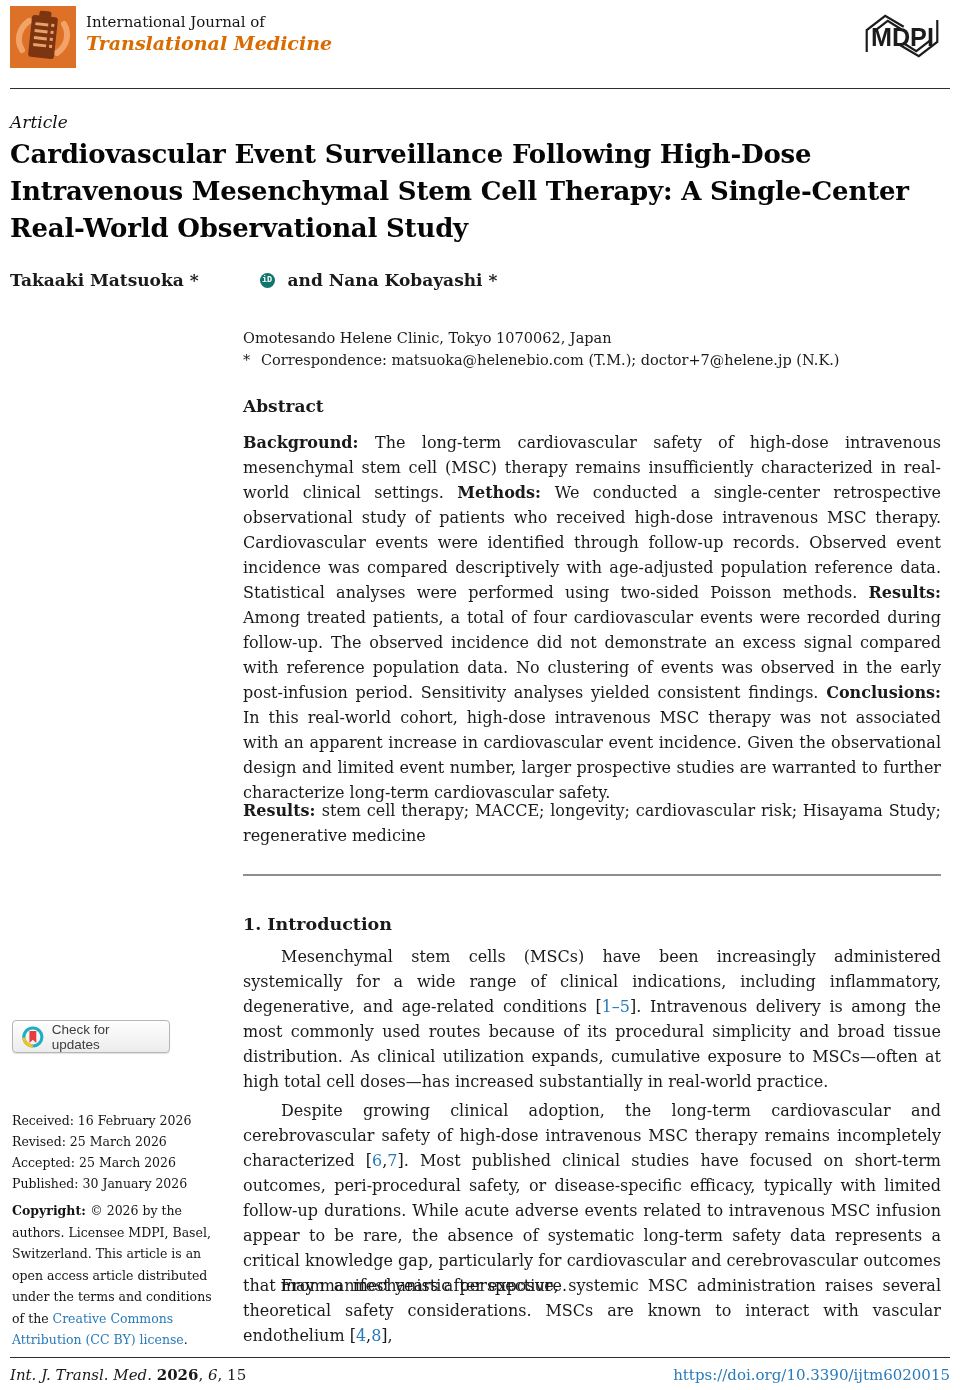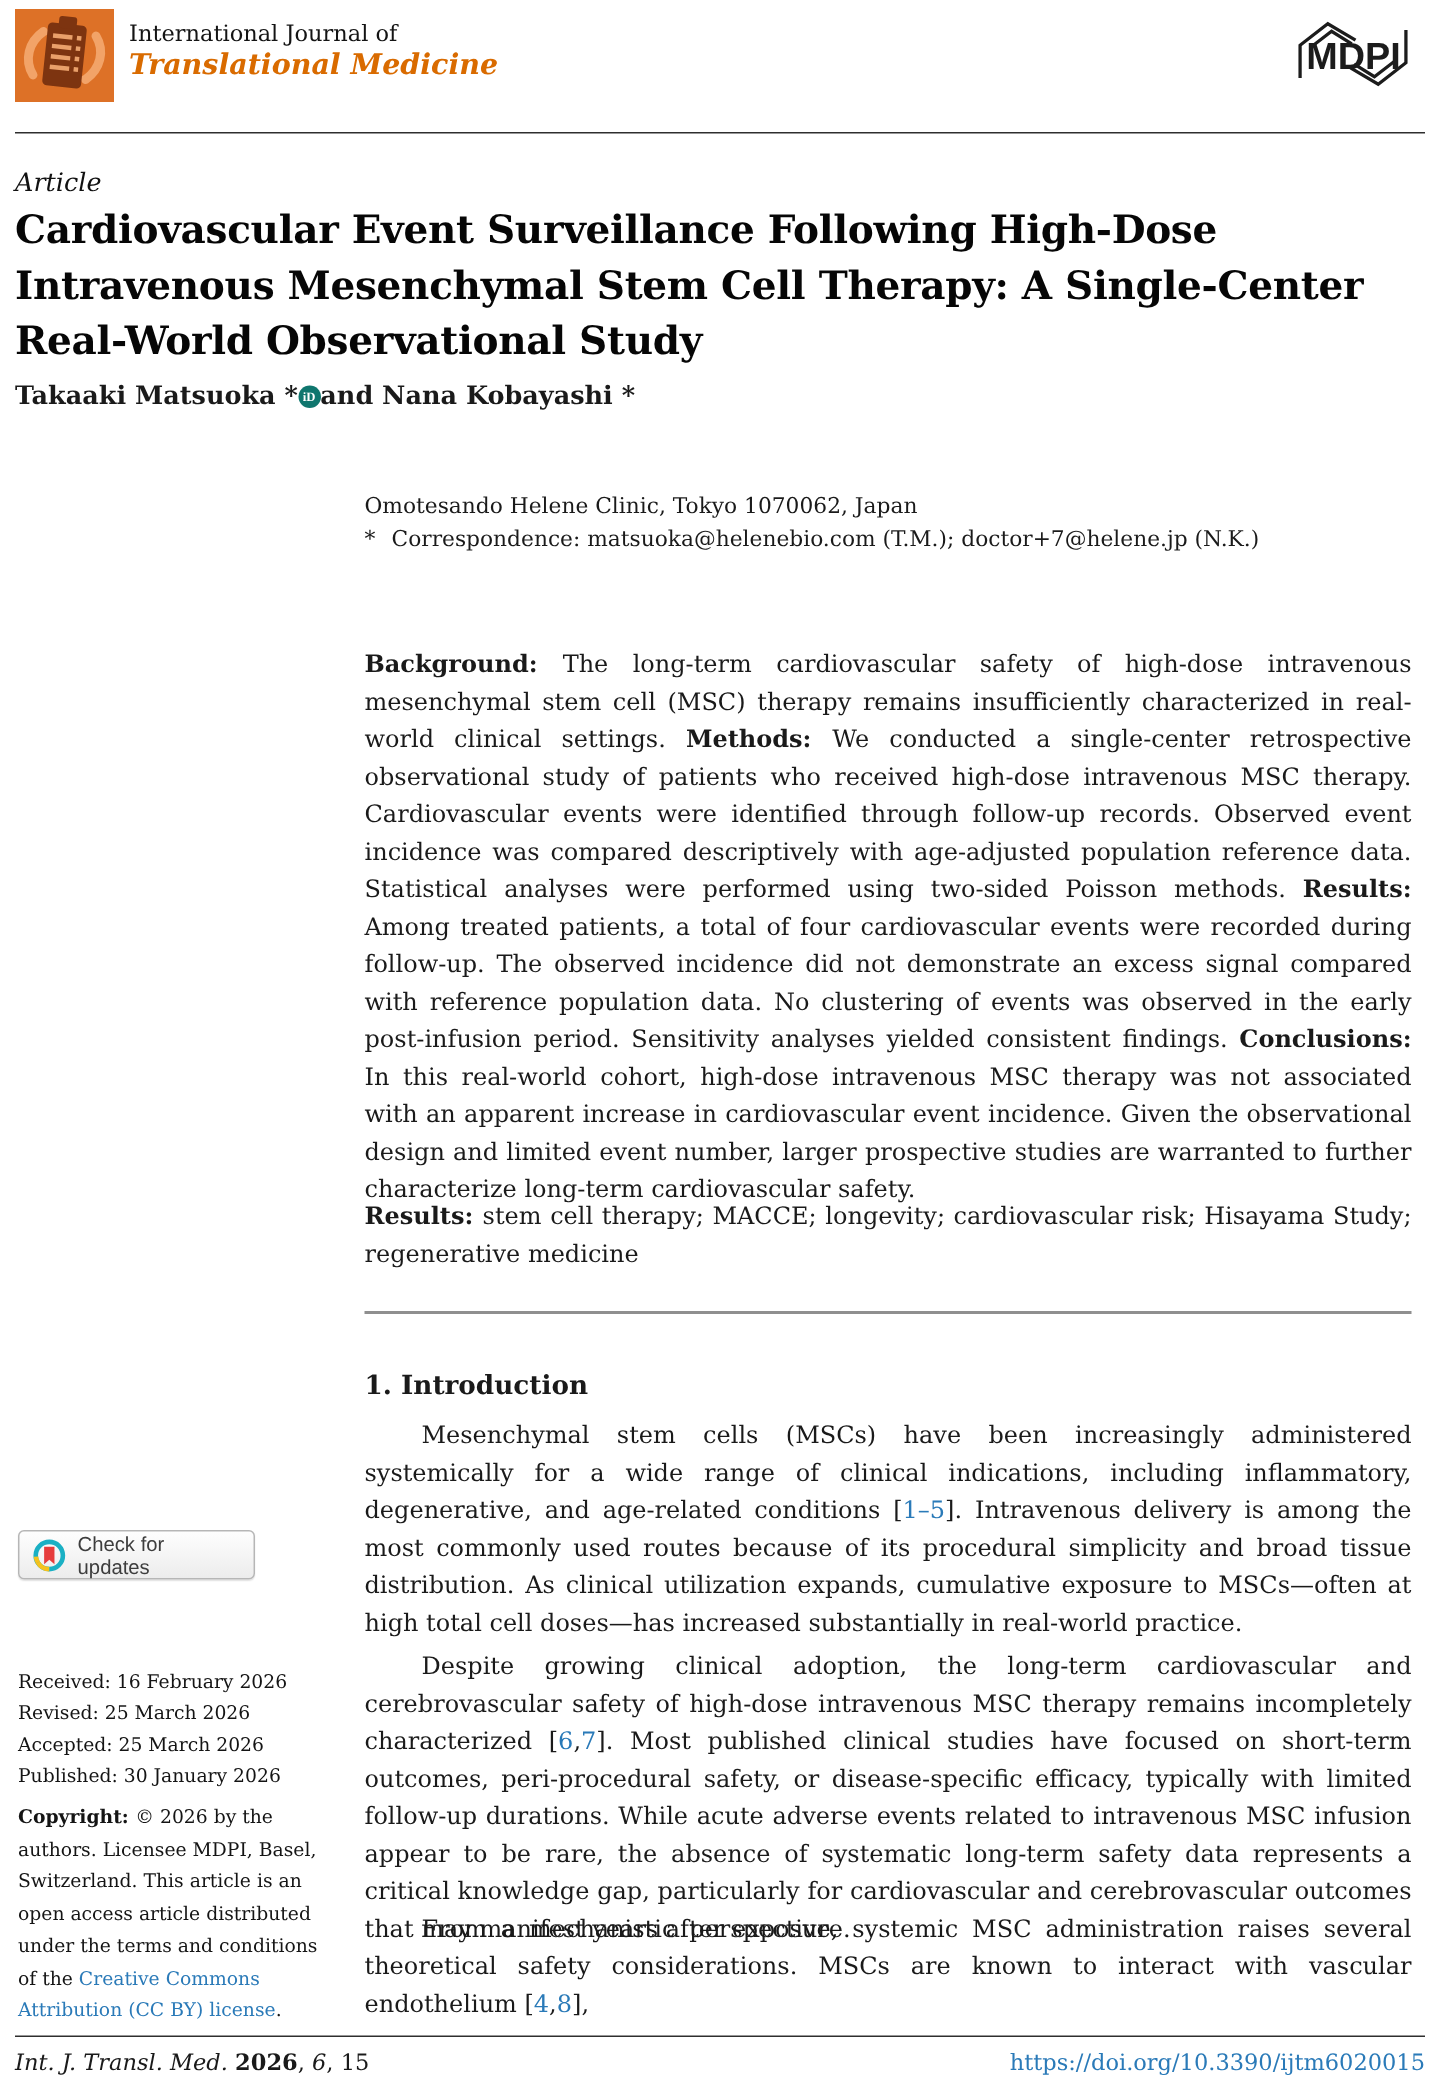--- a/index.html
+++ b/index.html
@@ -10,24 +10,24 @@
   .logo-box { position:absolute; left:10px; top:6px; width:66px; height:62px; background:#dd7127; }
   .journal-name { position:absolute; left:86px; top:13px; line-height:1.25; }
   .journal-name .l1 { font-size:15px; color:#141414; }
   .journal-name .l2 { font-size:19px; font-weight:bold; font-style:italic; color:#d96b00; }
   .mdpi-logo { position:absolute; left:860px; top:8px; width:84px; height:56px; }
   .rule-header { position:absolute; left:10px; top:88px; width:940px; border-top:1.5px solid #2e2e2e; }
 
   
   .article-label { position:absolute; left:10px; top:112px; font-size:17px; font-style:italic; color:#111; }
   .title { position:absolute; left:10px; top:136px; width:936px; font-size:26px; font-weight:bold; line-height:37px; color:#060606; letter-spacing:-0.2px; }
-  .authors { position:absolute; left:10px; top:254px; font-size:17px; font-weight:600; display:flex; align-items:center; gap:0;justify-content:space-between; }
+  .authors { position:absolute; left:10px; top:270px; font-size:17px; font-weight:600; display:flex; align-items:center; gap:13px;justify-content:space-between; }
   .orcid { display:inline-flex; width:15px; height:15px; border-radius:50%; background:#0f766e; color:#fff;
-           font-family:Liberation Serif, serif; font-size:8.5px; font-weight:bold; font-style:normal;
-           align-items:center; justify-content:center; }
+           font-family:Liberation Mono, monospace; font-size:8.5px; font-weight:bold; font-style:normal;
+           align-items:center; justify-content:center;margin-left:48px; }
 
   
   .col { position:absolute; left:243px; width:698px; }
   .affiliation { top:330px; font-size:14.5px; }
   .correspondence { top:352px; font-size:14.5px; display:flex; }
   .correspondence .marker { width:18px; flex:0 0 18px; }
   .abstract-h { top:396px; font-size:17px; font-weight:bold; }
   .abstract-body { top:430px; font-size:16px; line-height:25px; text-align:justify; }
   .keywords { top:798px; font-size:16px; line-height:25px; text-align:justify; }
   .rule-mid { position:absolute; left:243px; top:874px; width:698px; border-top:2px solid #8f8f8f; }
@@ -113,20 +113,21 @@
     <span class="orcid">iD</span>
     <span>and Nana Kobayashi *</span>
   </div>
 
   <div class="col affiliation">Omotesando Helene Clinic, Tokyo 1070062, Japan</div>
   <div class="col correspondence">
     <span class="marker">*</span>
     <span>Correspondence: matsuoka@helenebio.com (T.M.); doctor+7@helene.jp (N.K.)</span>
   </div>
 
+  <div class="col abstract-h">Abstract</div>
   <div class="col abstract-body"><span class="rt-bold">Background: </span><span>The long-term cardiovascular safety of high-dose intravenous mesenchymal stem cell (MSC) therapy remains insufficiently characterized in real-world clinical settings. </span><span class="rt-bold">Methods: </span><span>We conducted a single-center retrospective observational study of patients who received high-dose intravenous MSC therapy. Cardiovascular events were identified through follow-up records. Observed event incidence was compared descriptively with age-adjusted population reference data. Statistical analyses were performed using two-sided Poisson methods. </span><span class="rt-bold">Results: </span><span>Among treated patients, a total of four cardiovascular events were recorded during follow-up. The observed incidence did not demonstrate an excess signal compared with reference population data. No clustering of events was observed in the early post-infusion period. Sensitivity analyses yielded consistent findings. </span><span class="rt-bold">Conclusions: </span><span>In this real-world cohort, high-dose intravenous MSC therapy was not associated with an apparent increase in cardiovascular event incidence. Given the observational design and limited event number, larger prospective studies are warranted to further characterize long-term cardiovascular safety.</span></div>
   <div class="col keywords"><span class="rt-bold">Results: </span><span>stem cell therapy; MACCE; longevity; cardiovascular risk; Hisayama Study; regenerative medicine</span></div>
 
   <div class="rule-mid"></div>
 
   <div class="col intro-h">1. Introduction</div>
   <div class="col para p1"><span>Mesenchymal stem cells (MSCs) have been increasingly administered systemically for a wide range of clinical indications, including inflammatory, degenerative, and age-related conditions [</span><span class="rt-cite">1–5</span><span>]. Intravenous delivery is among the most commonly used routes because of its procedural simplicity and broad tissue distribution. As clinical utilization expands, cumulative exposure to MSCs—often at high total cell doses—has increased substantially in real-world practice.</span></div>
   <div class="col para p2"><span>Despite growing clinical adoption, the long-term cardiovascular and cerebrovascular safety of high-dose intravenous MSC therapy remains incompletely characterized [</span><span class="rt-cite">6</span><span>,</span><span class="rt-cite">7</span><span>]. Most published clinical studies have focused on short-term outcomes, peri-procedural safety, or disease-specific efficacy, typically with limited follow-up durations. While acute adverse events related to intravenous MSC infusion appear to be rare, the absence of systematic long-term safety data represents a critical knowledge gap, particularly for cardiovascular and cerebrovascular outcomes that may manifest years after exposure.</span></div>
   <div class="col para p3"><span>From a mechanistic perspective, systemic MSC administration raises several theoretical safety considerations. MSCs are known to interact with vascular endothelium [</span><span class="rt-cite">4</span><span>,</span><span class="rt-cite">8</span><span>],</span></div>
 

